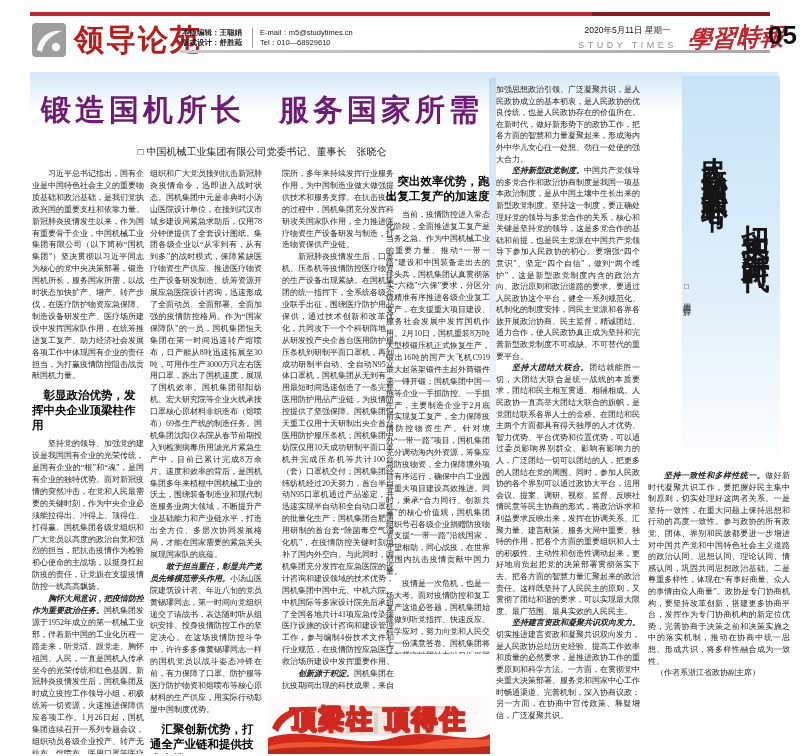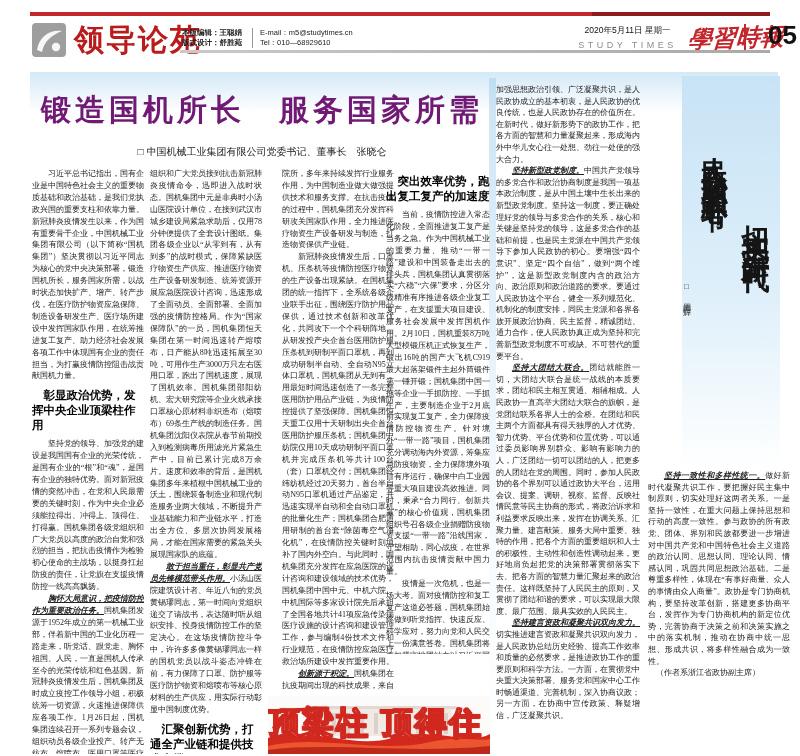--- a/index.html
+++ b/index.html
@@ -37,41 +37,41 @@
           background:linear-gradient(180deg,#c7e3f5 0%,#deeffa 55%,rgba(255,255,255,0) 100%);}
   
   .headline{position:absolute;left:34px;top:90px;width:456px;text-align:center;
           font-size:30px;font-weight:900;letter-spacing:4px;color:#701a75;}
   .byline{position:absolute;left:34px;top:145px;width:456px;text-align:center;
           font-size:10px;color:#222;font-family:"Liberation Sans",sans-serif;}
   .col{position:absolute;overflow:hidden;text-align:justify;font-size:8px;line-height:11.9px;color:#232323;}
   .col p{margin:0;text-indent:2em;}
   .col p.cont{text-indent:0;}
   .col p.note{text-indent:1em;}
-  .col .lead{font-weight:bold;font-style:italic;text-decoration:underline;}
+  .col .lead{font-weight:bold;font-style:italic;}
   .col .subhead{font-weight:bold;font-size:11.5px;line-height:15px;margin:6px 0 5px 0;
           text-indent:1em;color:#000;font-family:"Liberation Sans","DejaVu Sans",sans-serif;text-align:left;}
   .mc0{left:32px; top:168px;width:112px;height:586px;}
   .mc1{left:150px;top:168px;width:112px;height:586px;}
   .mc2{left:268px;top:168px;width:112px;height:522px;margin-left:14px;}
   .mc3{left:386px;top:168px;width:104px;height:486px;}
   .sc0{left:496px;top:84px; width:144px;height:668px;line-height:11.6px;}
   .sc1{left:648px;top:470px;width:142px;height:282px;line-height:11.6px;}
   
   .vtitle1{position:absolute;left:736px;top:202px;writing-mode:vertical-rl;
           font-size:28px;font-weight:bold;letter-spacing:7px;color:#151515;}
   .vtitle2{position:absolute;left:697px;top:136px;writing-mode:vertical-rl;
           font-size:26px;font-weight:bold;letter-spacing:5px;color:#151515;}
   .vauthor{position:absolute;left:680px;top:282px;writing-mode:vertical-rl;
           font-size:8px;color:#333;letter-spacing:2px;font-family:"Liberation Sans",sans-serif;}
   
   .banner{position:absolute;left:268px;top:696px;width:222px;height:58px;background:#fff;overflow:hidden;}
   .banner svg{position:absolute;left:0;top:0;}
-  .banner-text{position:absolute;left:0;top:6px;width:100%;
-          font-size:32px;font-weight:900;letter-spacing:2px;color:#ffffff;
+  .banner-text{position:absolute;left:0;top:6px;width:100%;text-align:center;
+          font-size:26px;font-weight:900;letter-spacing:2px;color:#ffffff;
           font-family:"Liberation Sans","DejaVu Sans",sans-serif;
           -webkit-text-stroke:1.3px #d0281e;
           text-shadow:1px 1px 0 #d0281e,-1px -1px 0 #d0281e,1px -1px 0 #d0281e,-1px 1px 0 #d0281e,0 0 2px #d0281e;}
 </style>
 </head>
 <body>
 
 <div class="page">
 
   <div class="topbar"></div>

